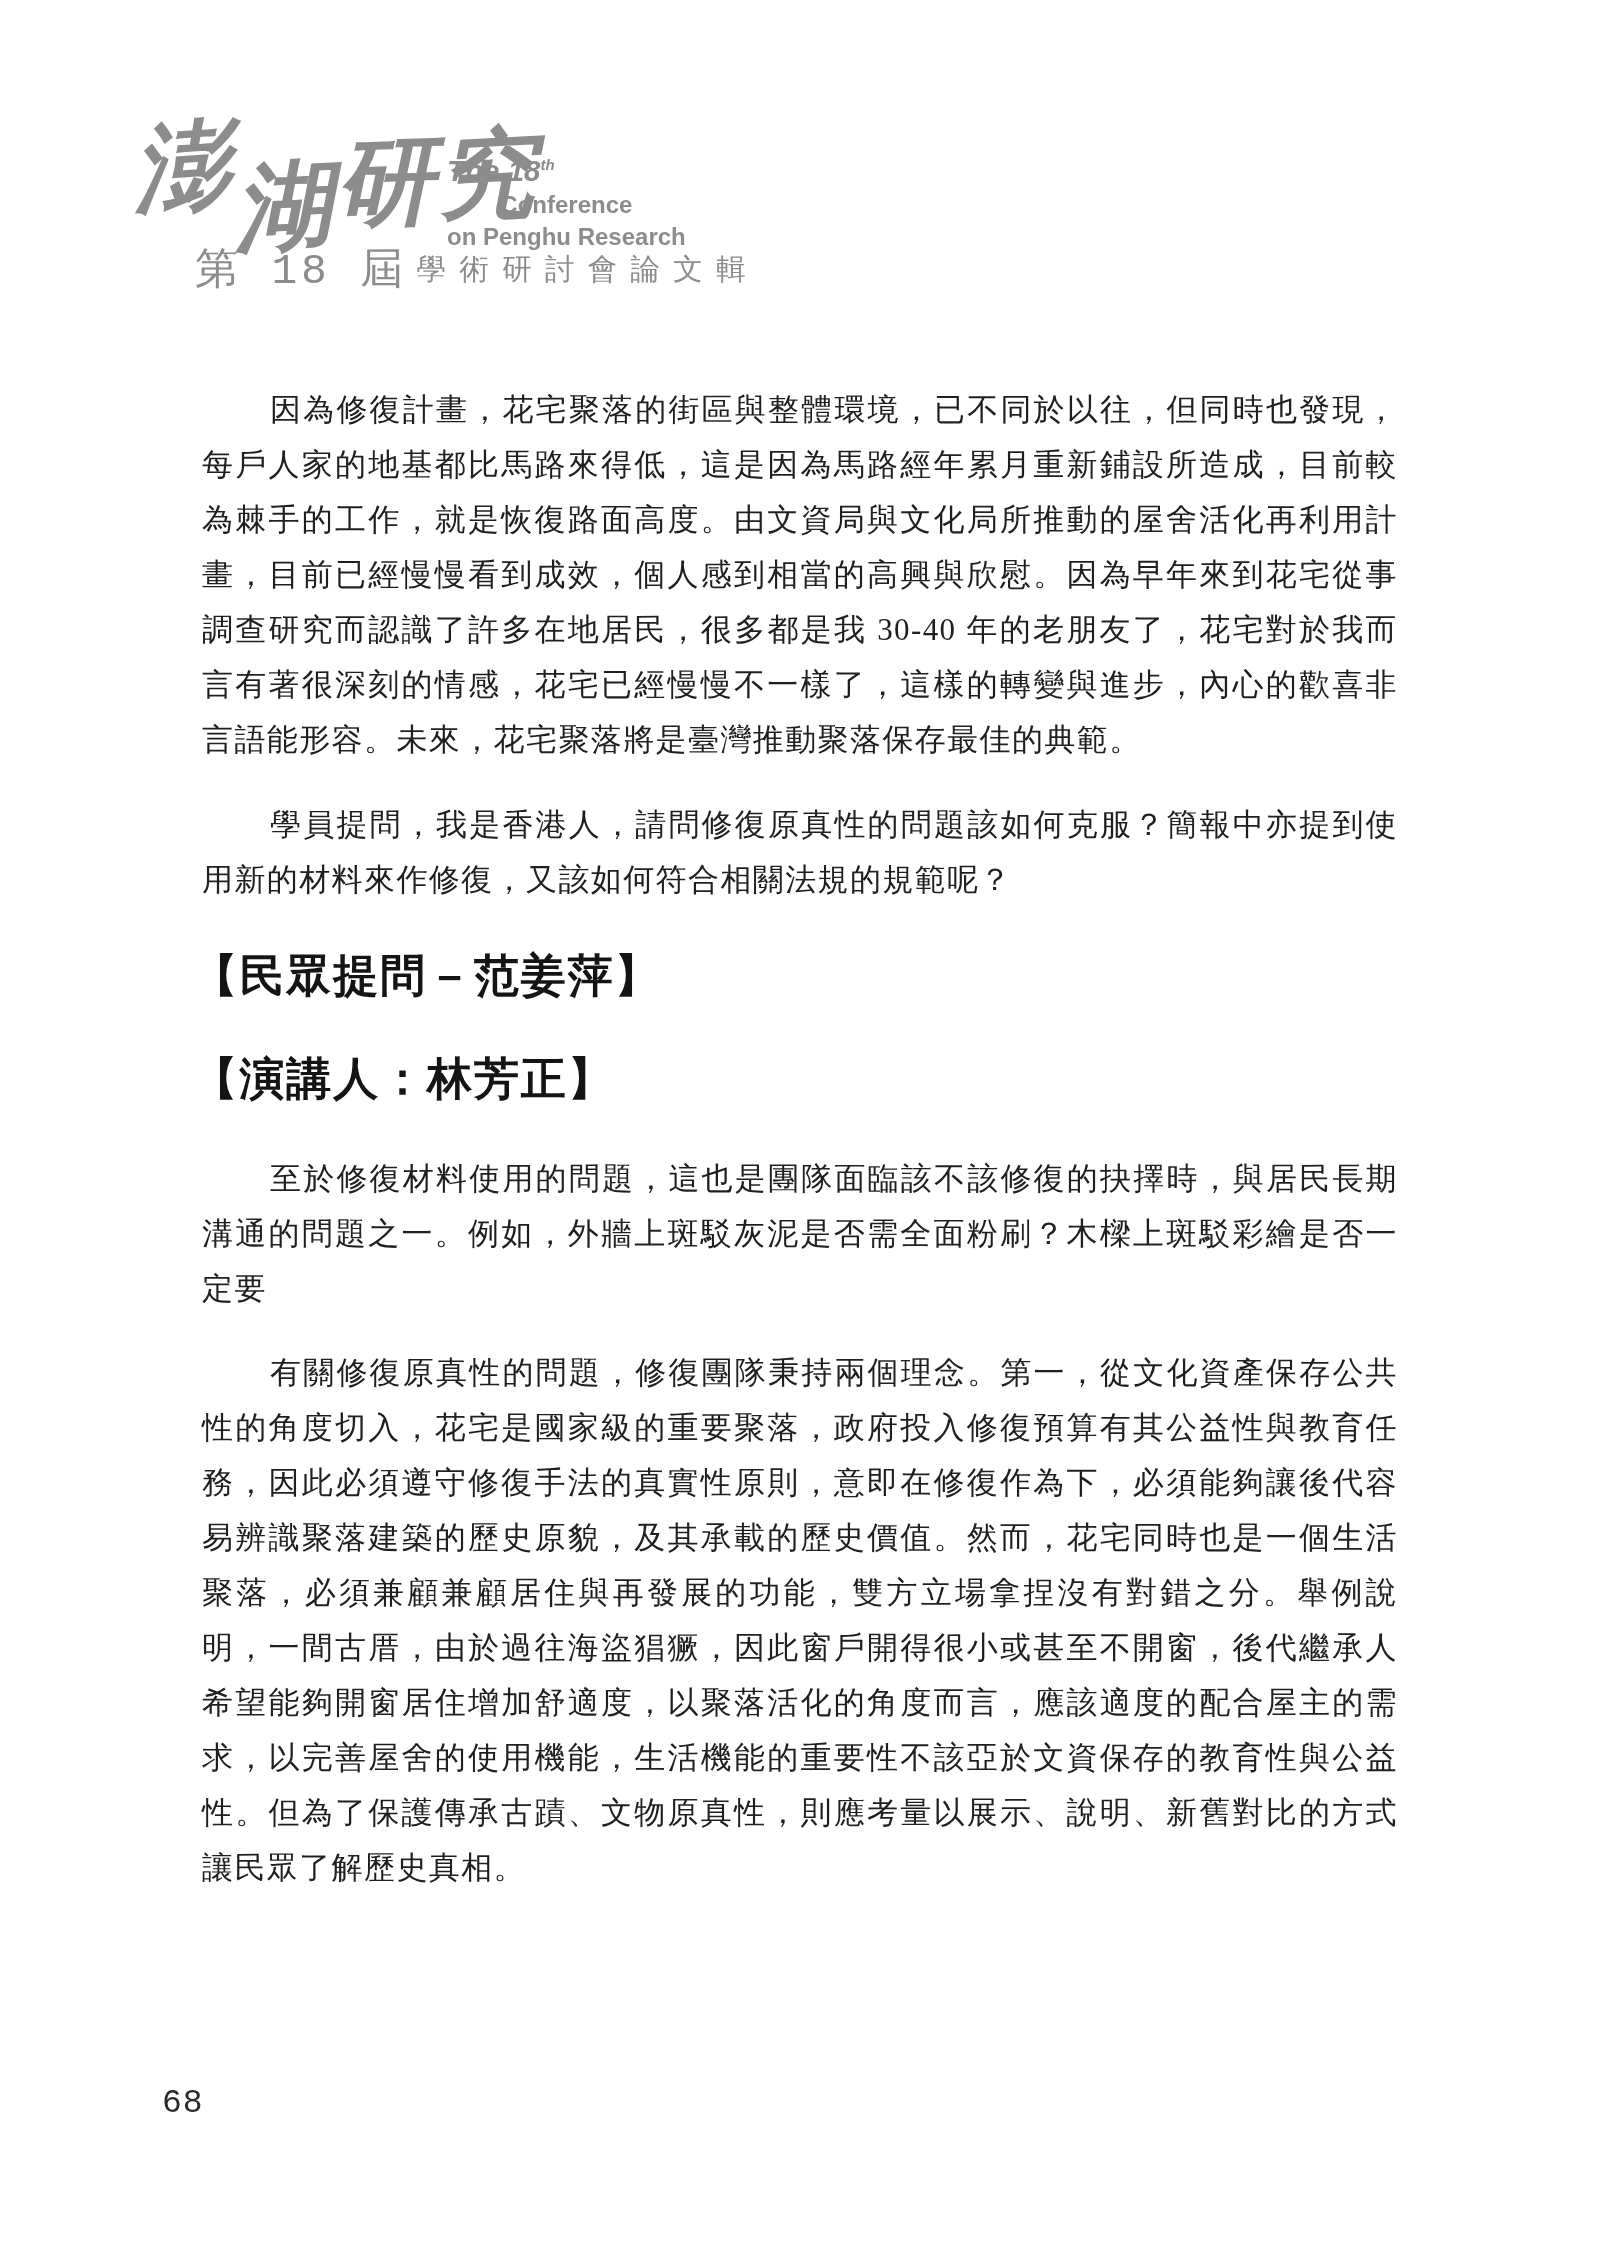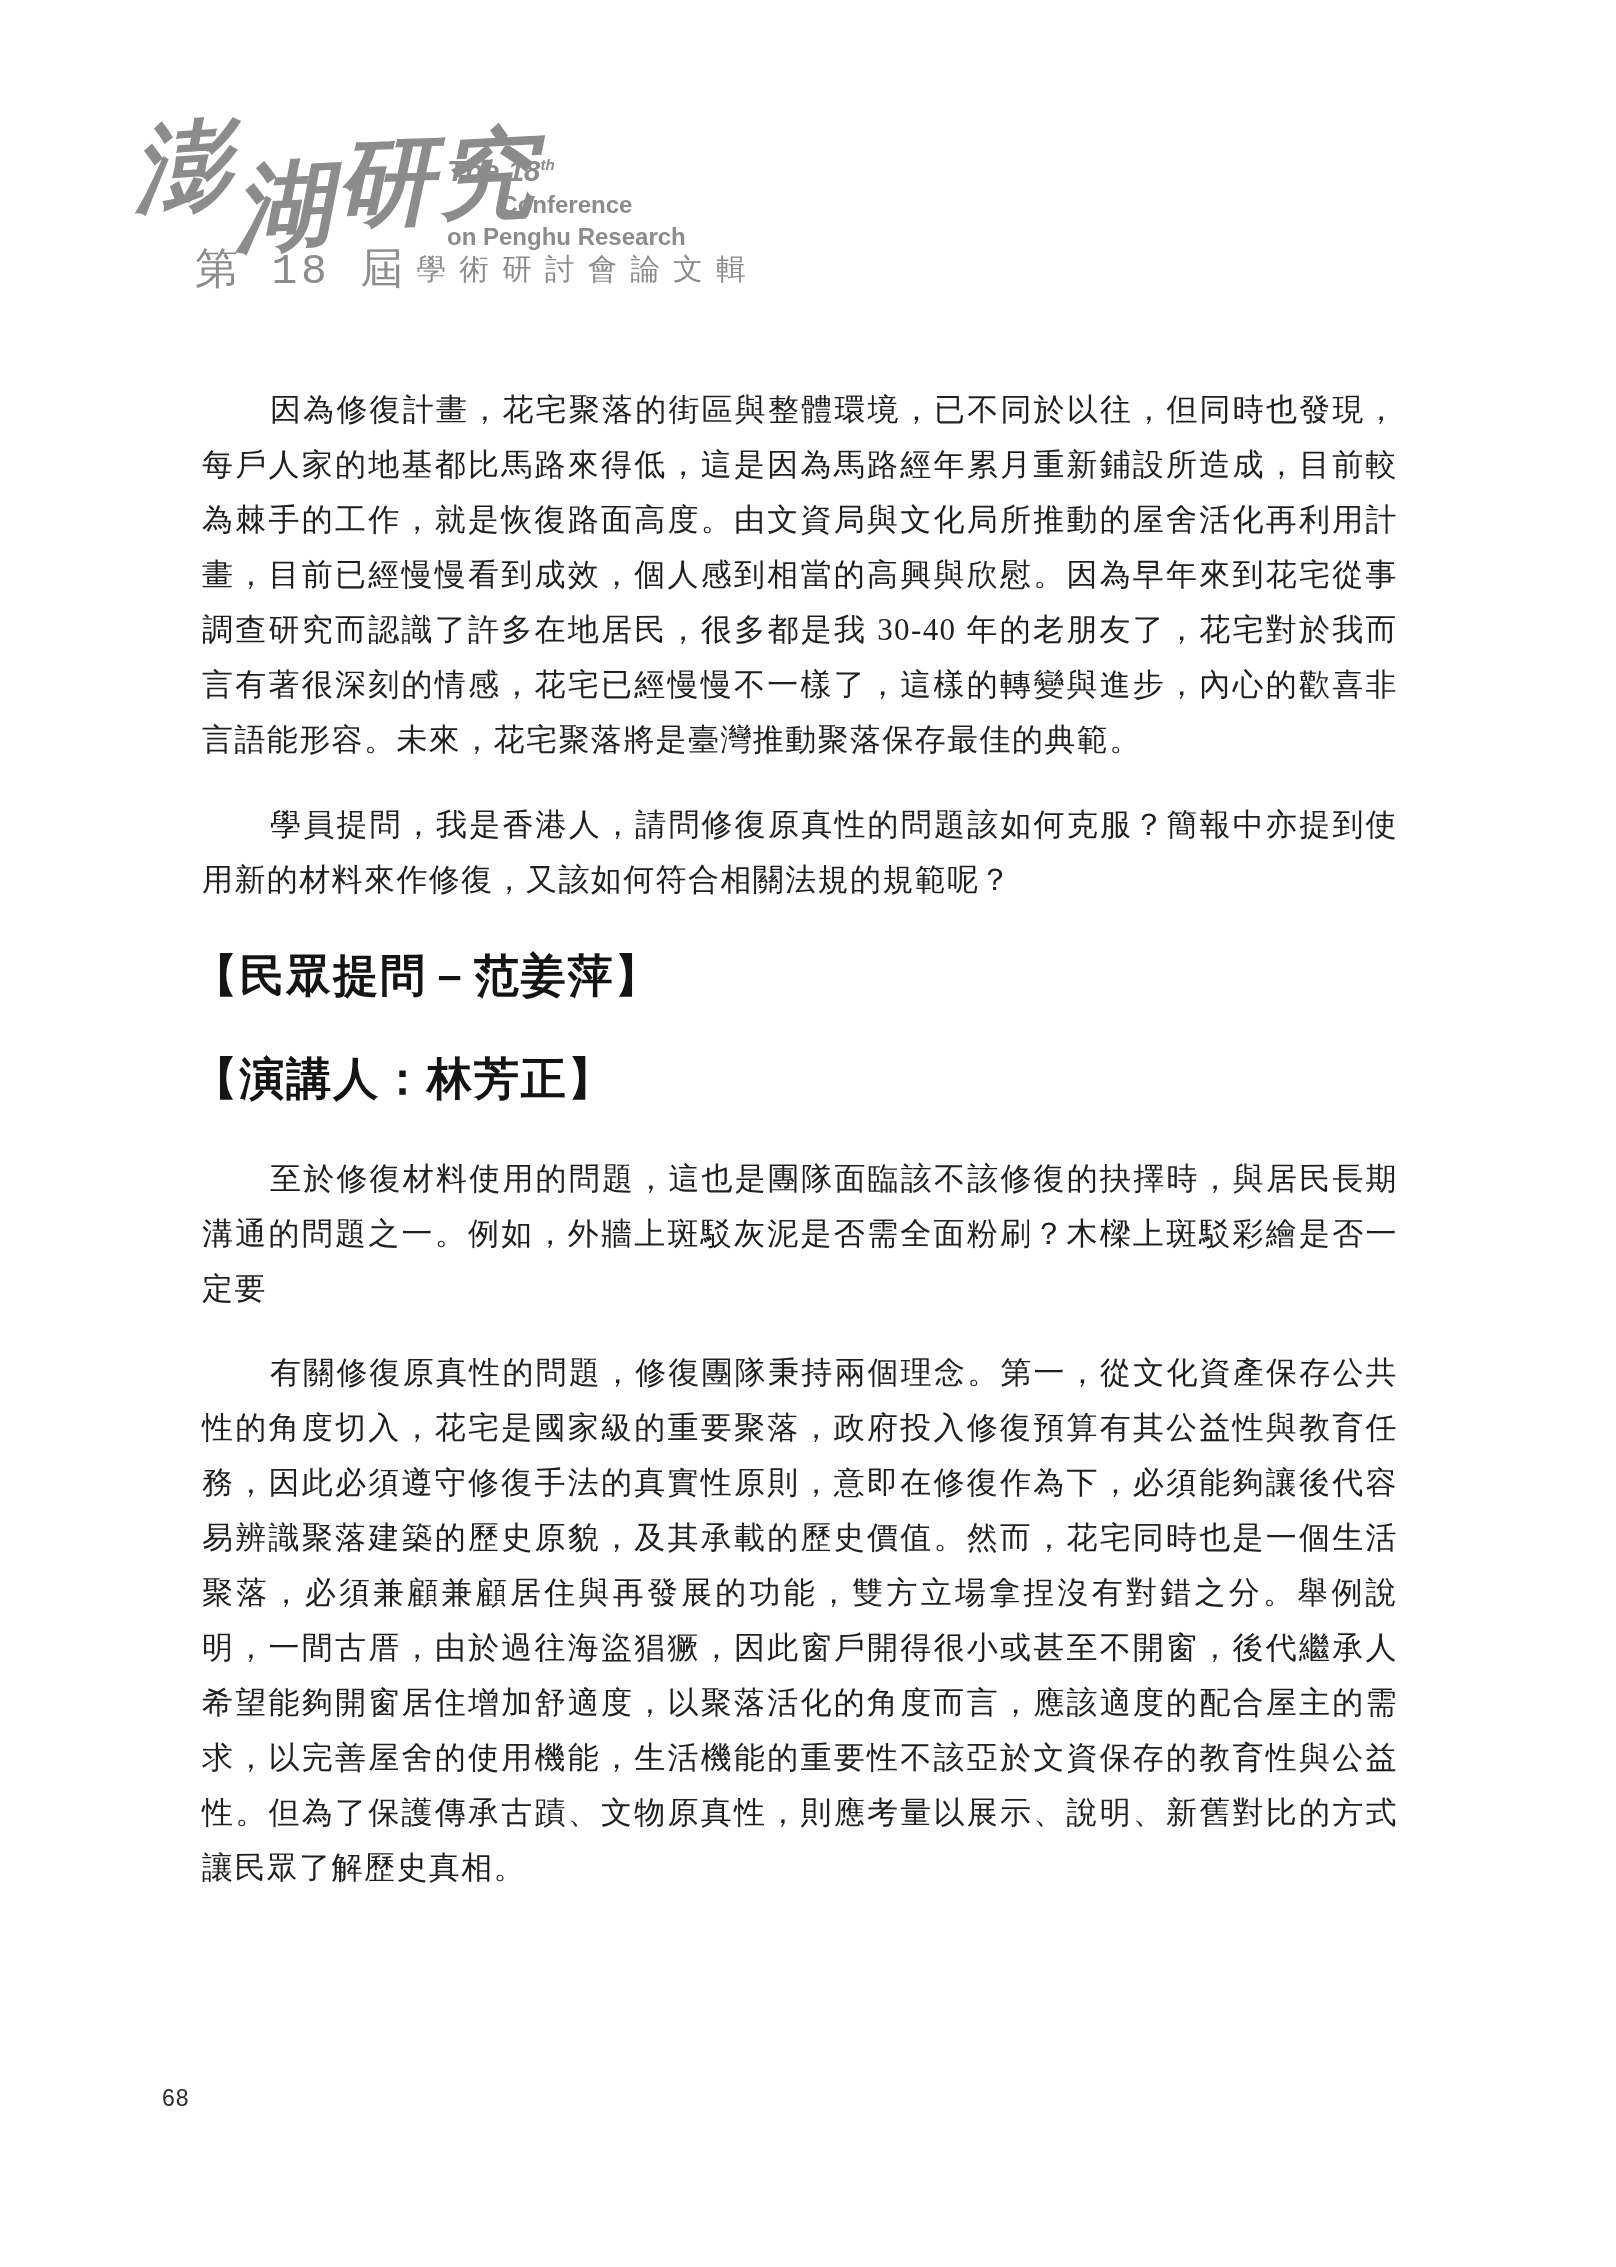--- a/index.html
+++ b/index.html
@@ -62,22 +62,22 @@
     letter-spacing: 1.9px;
     color: #141414;
     margin: 36px 0 0 -9.5px;
   }
   .mt-after-heading { margin-top: 29.5px; }
   .mt-paragraph     { margin-top: 38px; }
 
   
   .page-number {
     position: absolute; left: 162px; top: 2085px;
-    font-family: Liberation Sans, sans-serif;
-    font-size: 23px; font-weight: 400; color: #2b2b2b;
+    font-family: Liberation Mono, monospace;
+    font-size: 33px; font-weight: 400; color: #2b2b2b;
     letter-spacing: 1px;
   }
 </style>
 </head>
 <body>
 
 <div class="page" style="background: rgb(255, 255, 255);">
 
   <div class="logo">
     <div class="logo-calligraphy">

